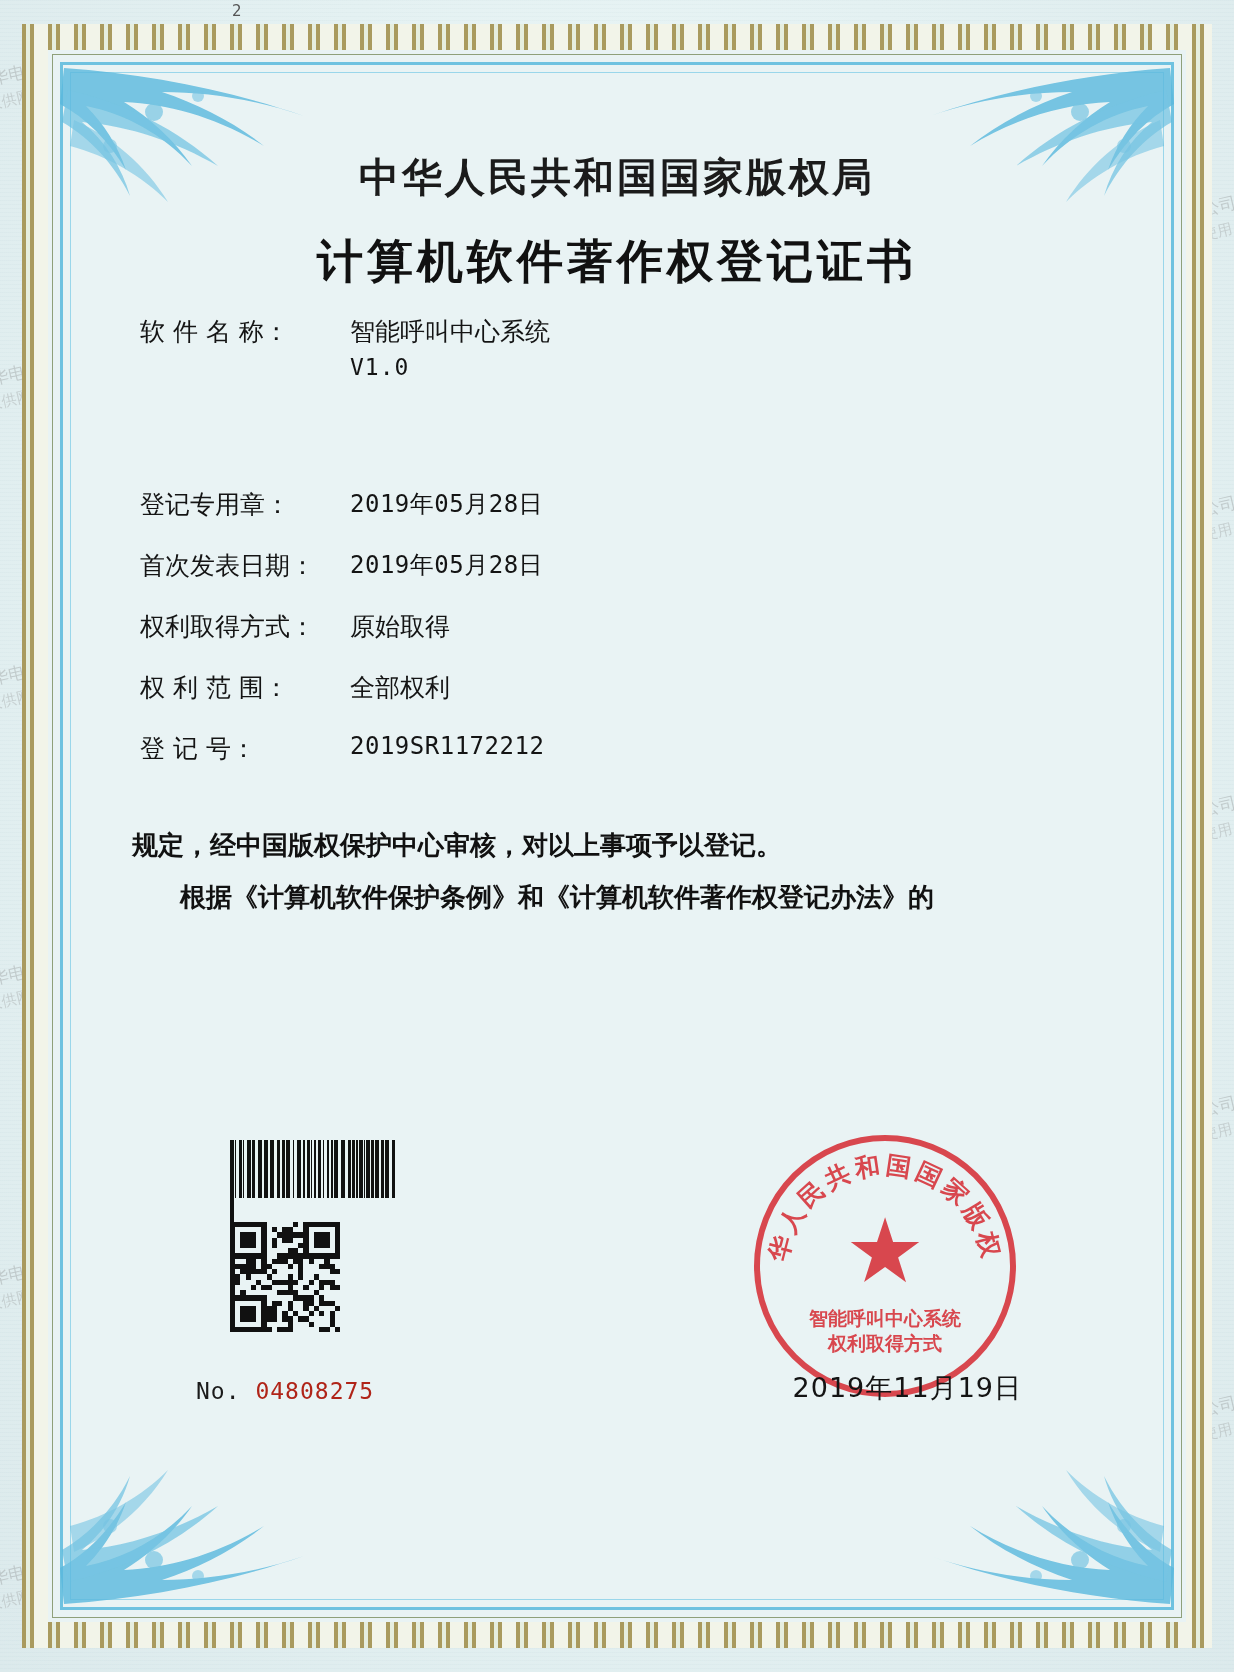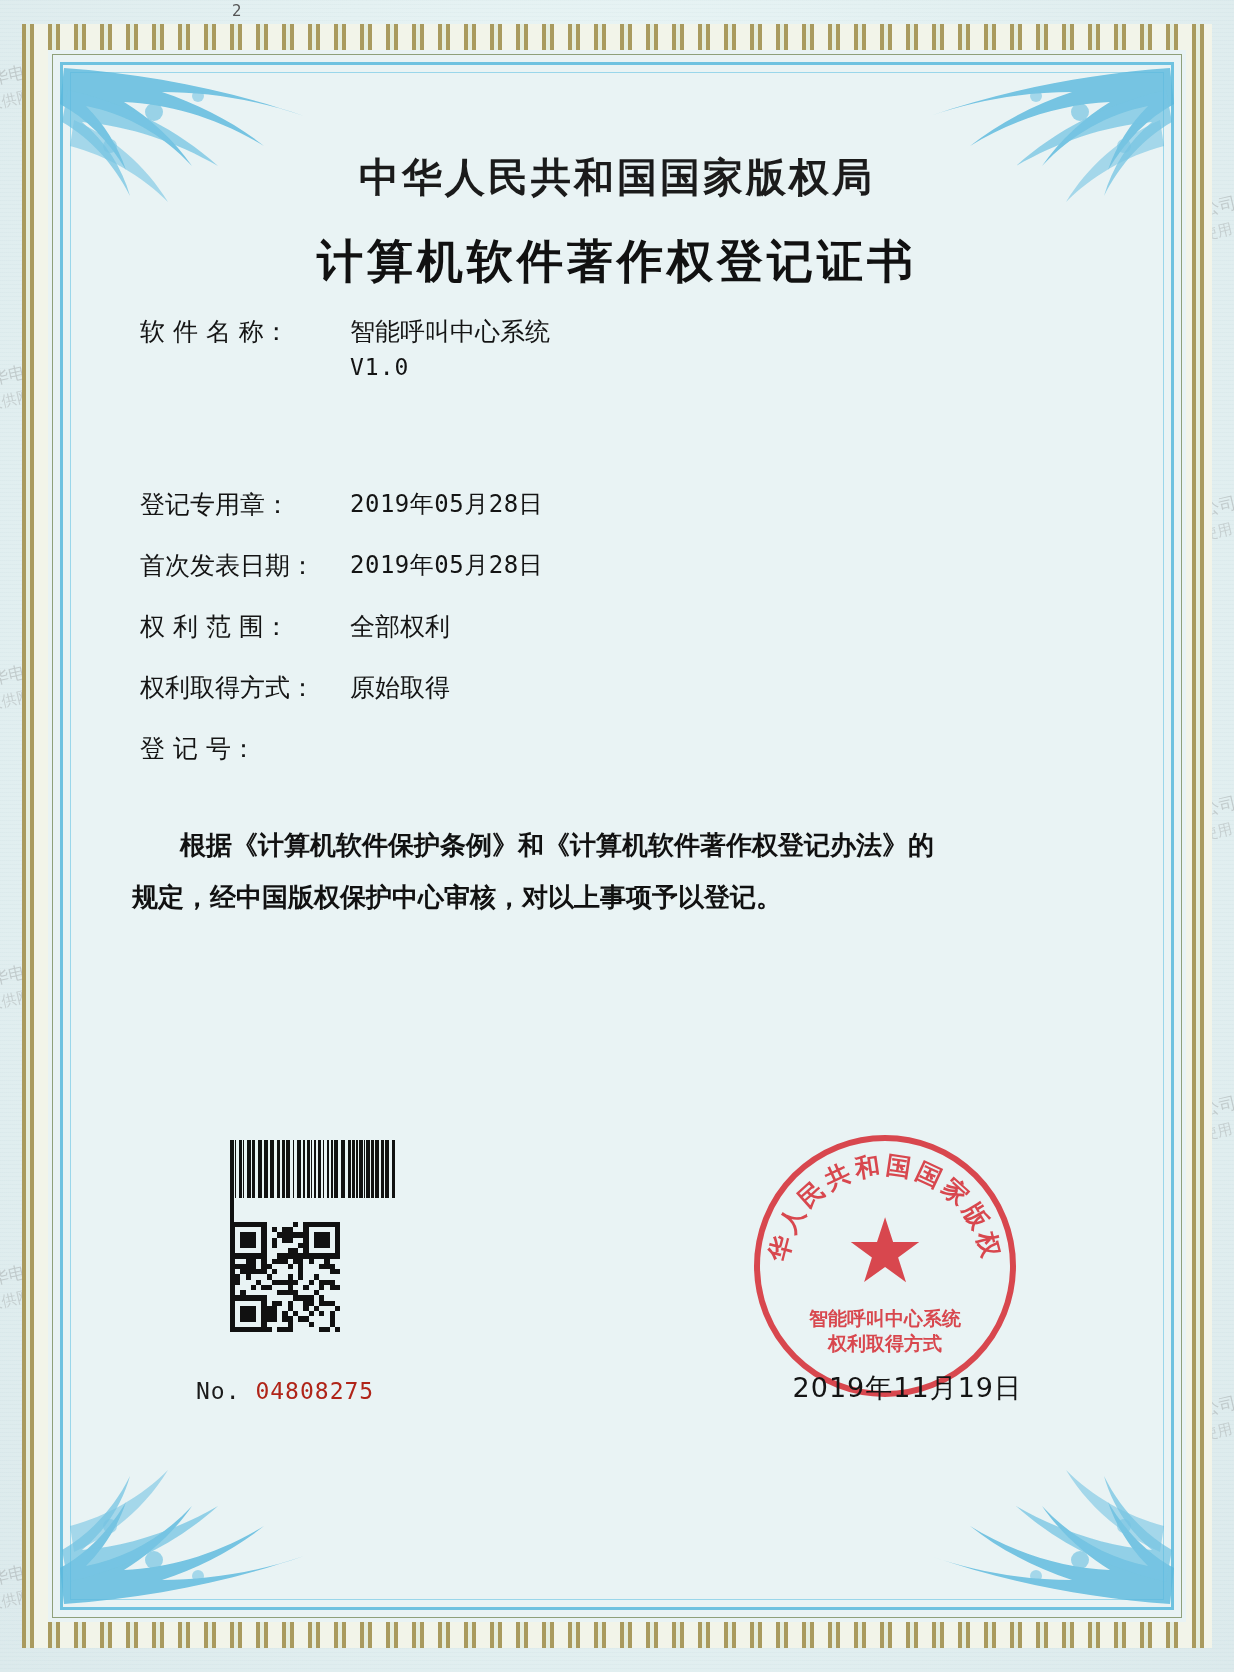--- a/index.html
+++ b/index.html
@@ -366,38 +366,39 @@
       <div class="k">登记专用章：</div>
       <div class="v mono">2019年05月28日</div>
     </div>
 
     <div class="row">
       <div class="k">首次发表日期：</div>
       <div class="v mono">2019年05月28日</div>
     </div>
 
     <div class="row">
+      <div class="k">权利取得方式：</div>
+      <div class="v">原始取得</div>
+    </div>
+
+    <div class="row">
       <div class="k spread">权 利 范 围：</div>
       <div class="v">全部权利</div>
     </div>
 
     <div class="row">
-      <div class="k">权利取得方式：</div>
-      <div class="v">原始取得</div>
+      <div class="k spread">登 记 号：</div>
+      <div class="v mono">2019SR1172212</div>
     </div>
 
-    <div class="row">
-      <div class="k spread">登 记 号：</div>
-    </div>
-
   </div>
 
   <div class="para">
+    <div>规定，经中国版权保护中心审核，对以上事项予以登记。</div>
     <div><span class="ind"></span><span>根据《计算机软件保护条例》和《计算机软件著作权登记办法》的</span></div>
-    <div>规定，经中国版权保护中心审核，对以上事项予以登记。</div>
   </div>
 </div>
 
 <div class="codes">
   <div class="barcode" id="barcode"><i style="width:4px"></i><i style="width:1px;background:transparent"></i><i style="width:1px"></i><i style="width:3px;background:transparent"></i><i style="width:3px"></i><i style="width:1px;background:transparent"></i><i style="width:1px"></i><i style="width:3px;background:transparent"></i><i style="width:4px"></i><i style="width:1px;background:transparent"></i><i style="width:3px"></i><i style="width:3px;background:transparent"></i><i style="width:4px"></i><i style="width:2px;background:transparent"></i><i style="width:4px"></i><i style="width:2px;background:transparent"></i><i style="width:4px"></i><i style="width:3px;background:transparent"></i><i style="width:3px"></i><i style="width:2px;background:transparent"></i><i style="width:3px"></i><i style="width:1px;background:transparent"></i><i style="width:4px"></i><i style="width:3px;background:transparent"></i><i style="width:1px"></i><i style="width:3px;background:transparent"></i><i style="width:4px"></i><i style="width:2px;background:transparent"></i><i style="width:2px"></i><i style="width:2px;background:transparent"></i><i style="width:3px"></i><i style="width:1px;background:transparent"></i><i style="width:1px"></i><i style="width:2px;background:transparent"></i><i style="width:2px"></i><i style="width:2px;background:transparent"></i><i style="width:3px"></i><i style="width:2px;background:transparent"></i><i style="width:1px"></i><i style="width:3px;background:transparent"></i><i style="width:2px"></i><i style="width:2px;background:transparent"></i><i style="width:2px"></i><i style="width:1px;background:transparent"></i><i style="width:4px"></i><i style="width:3px;background:transparent"></i><i style="width:4px"></i><i style="width:3px;background:transparent"></i><i style="width:3px"></i><i style="width:1px;background:transparent"></i><i style="width:3px"></i><i style="width:1px;background:transparent"></i><i style="width:2px"></i><i style="width:1px;background:transparent"></i><i style="width:4px"></i><i style="width:1px;background:transparent"></i><i style="width:1px"></i><i style="width:1px;background:transparent"></i><i style="width:4px"></i><i style="width:1px;background:transparent"></i><i style="width:3px"></i><i style="width:1px;background:transparent"></i><i style="width:4px"></i><i style="width:2px;background:transparent"></i><i style="width:3px"></i><i style="width:1px;background:transparent"></i><i style="width:4px"></i><i style="width:3px;background:transparent"></i><i style="width:3px"></i><i style="width:2px;background:transparent"></i><i style="width:4px"></i><i style="width:3px;background:transparent"></i></div>
   <div class="qr" id="qr">
       <span style="background:#111"></span>
       <span style="background:#111"></span>
       <span style="background:#111"></span>
       <span style="background:#111"></span>

